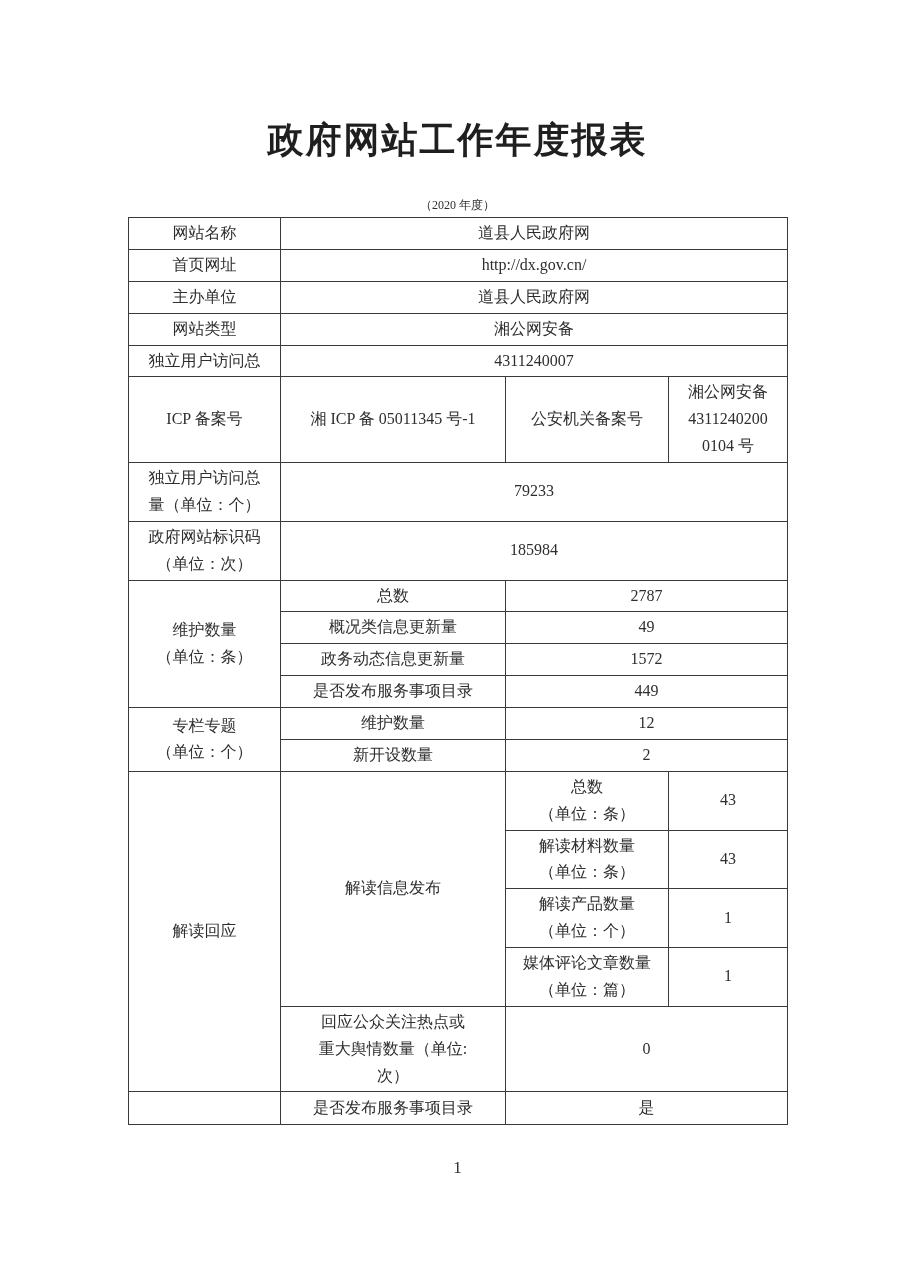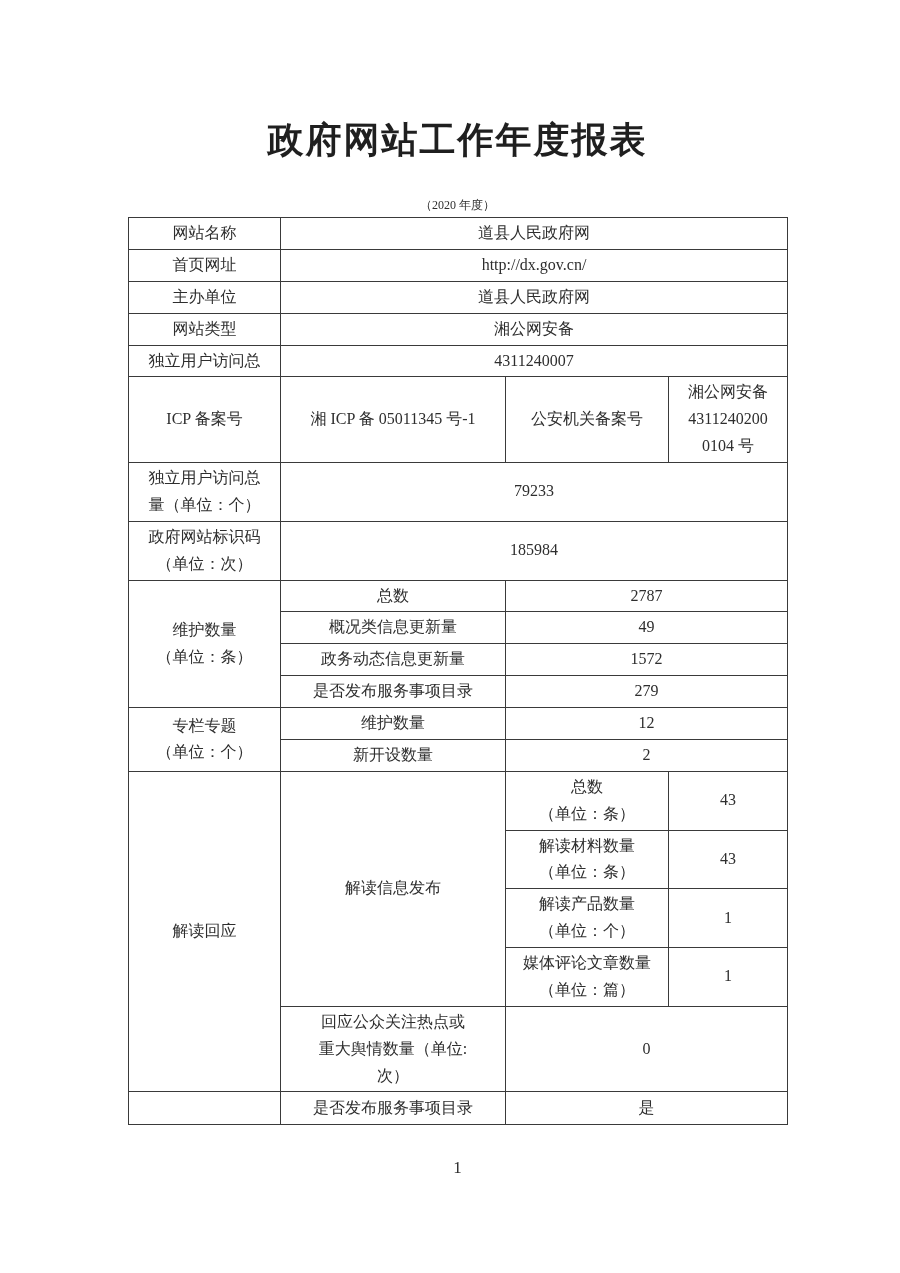--- a/index.html
+++ b/index.html
@@ -115,21 +115,21 @@
         <tr class="rh30">
           <td>概况类信息更新量</td>
           <td colspan="2">49</td>
         </tr>
         <tr class="rh30">
           <td>政务动态信息更新量</td>
           <td colspan="2">1572</td>
         </tr>
         <tr class="rh30">
           <td>是否发布服务事项目录</td>
-          <td colspan="2">279</td>
+          <td colspan="2">449</td>
         </tr>
 
         <tr class="rh30">
           <td rowspan="2">专栏专题
 （单位：个）</td>
           <td>维护数量</td>
           <td colspan="2">12</td>
         </tr>
         <tr class="rh30">
           <td>新开设数量</td>

